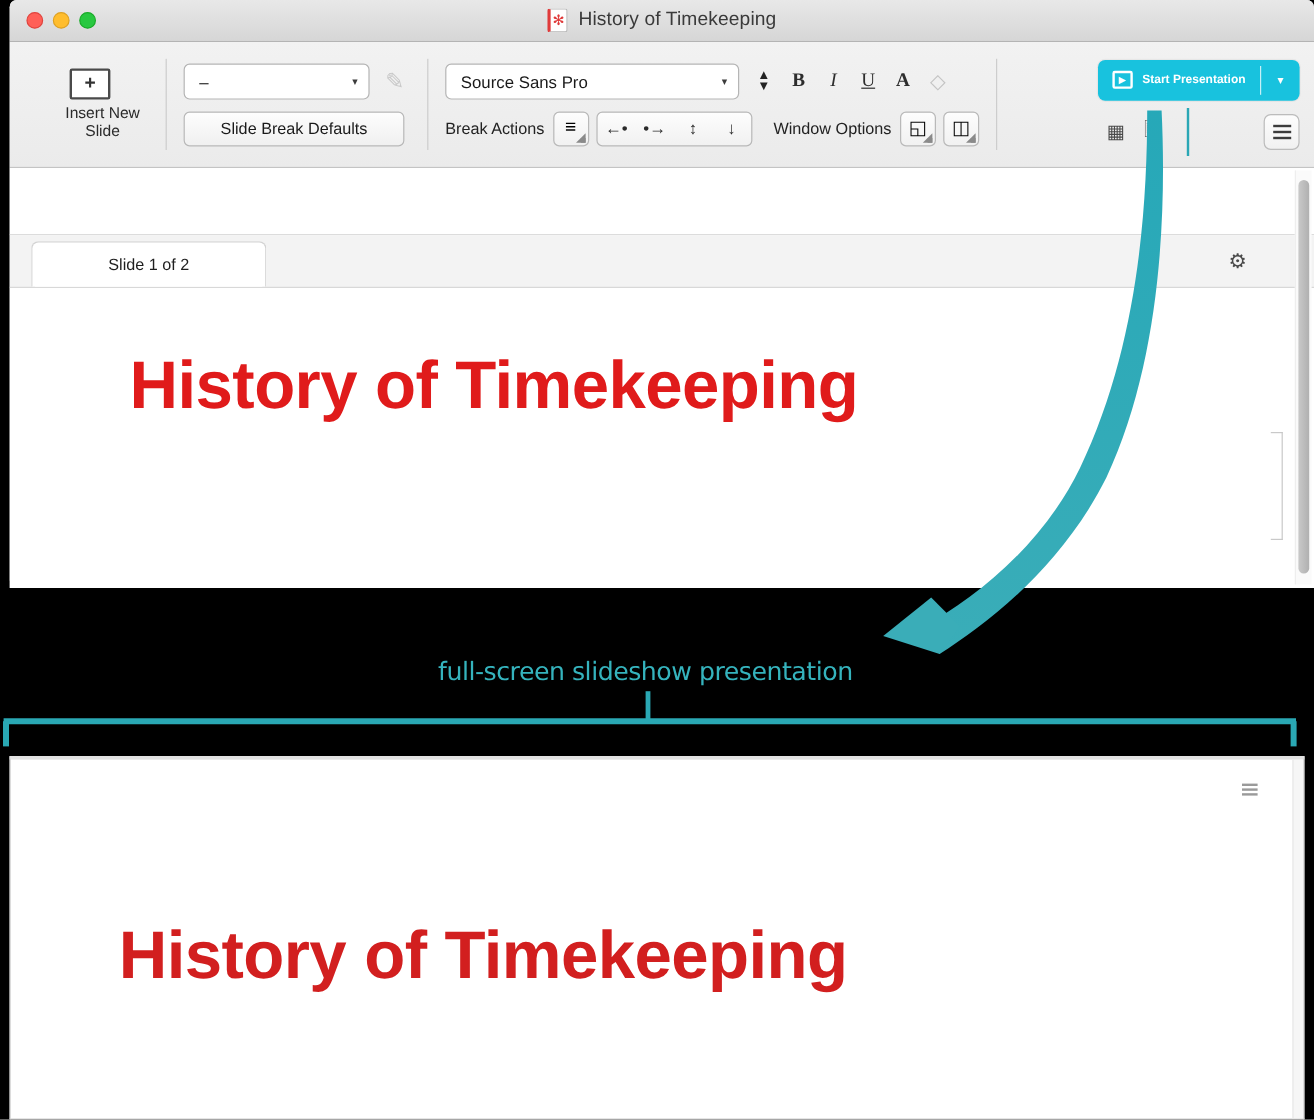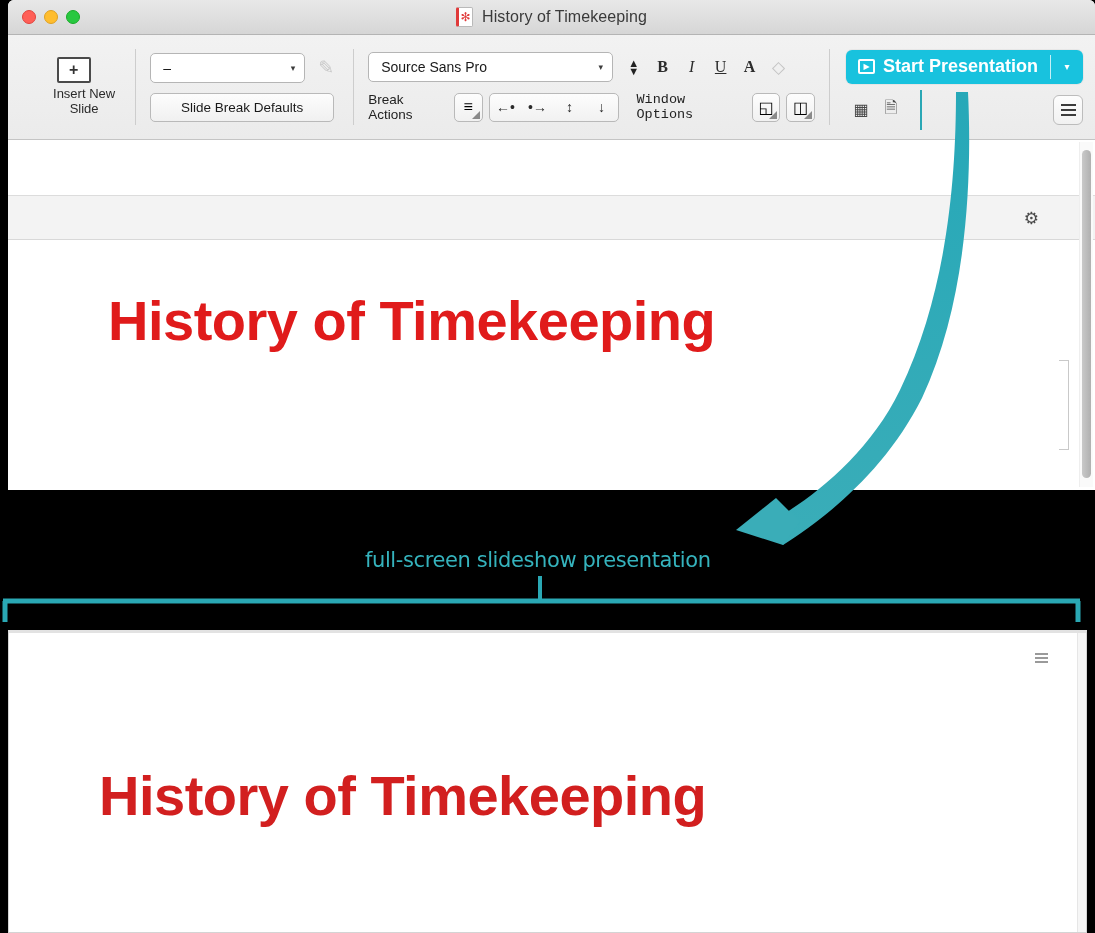--- a/index.html
+++ b/index.html
@@ -214,21 +214,21 @@
     box-shadow: 0 0 0 1px rgba(0,0,0,0.04);
   }
   .start-btn .play-ic {
     margin: 0 8px 0 12px;
     width: 17px; height: 15px;
     border: 2px solid #fff; border-radius: 2px;
     display: flex; align-items: center; justify-content: center;
     font-size: 8px; line-height: 1;
   }
   .start-btn .sb-label {
-    font-size: 18px; font-weight: bold; padding-right: 12px;
+    font-size: 10px; font-weight: bold; padding-right: 12px;
     white-space: nowrap;
   }
   .start-btn .divider { width: 1px; height: 24px; background: rgba(255,255,255,0.75); }
   .start-btn .sb-caret {
     width: 32px; text-align: center; font-size: 10px;
   }
 
   .right-row2 {
     display: flex; align-items: center; margin-top: 11px; height: 30px;
   }
@@ -430,21 +430,21 @@
       </div>
       <div class="row">
         <span class="lbl-inline">Break Actions</span>
         <div class="icon-box">≡</div>
         <div class="icon-group">
           <div class="gi">←•</div>
           <div class="gi">•→</div>
           <div class="gi">↕</div>
           <div class="gi">↓</div>
         </div>
-        <span class="lbl-inline" style="margin-left:18px;font-family:Liberation Mono, monospace;">Window Options</span>
+        <span class="lbl-inline" style="margin-left:18px;">Window Options</span>
         <div class="icon-box">◱</div>
         <div class="icon-box" style="margin-left:6px;">◫</div>
       </div>
     </div>
 
     <div class="tb-sep"></div>
 
     <div class="tb-group right-group">
       <div class="start-btn">
         <span class="play-ic">▶</span>
@@ -461,20 +461,21 @@
             <i></i>
             <i></i>
           </div>
       </div>
     </div>
   </div>
 
   <div class="blank-strip"></div>
 
   <div class="tabbar">
+    <div class="tab">Slide 1 of 2</div>
     <div class="gear-icon">⚙</div>
   </div>
 
   <div class="canvas">
     <div class="slide-title">History of Timekeeping</div>
     <div class="text-bracket"></div>
   </div>
 
   <div class="scrollbar-track"></div>
   <div class="scrollbar-thumb"></div>

